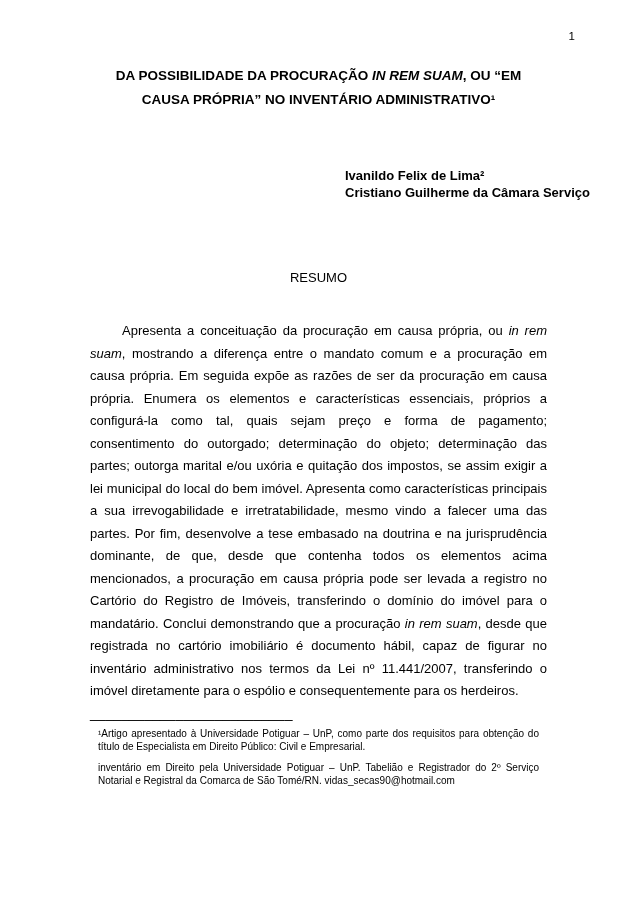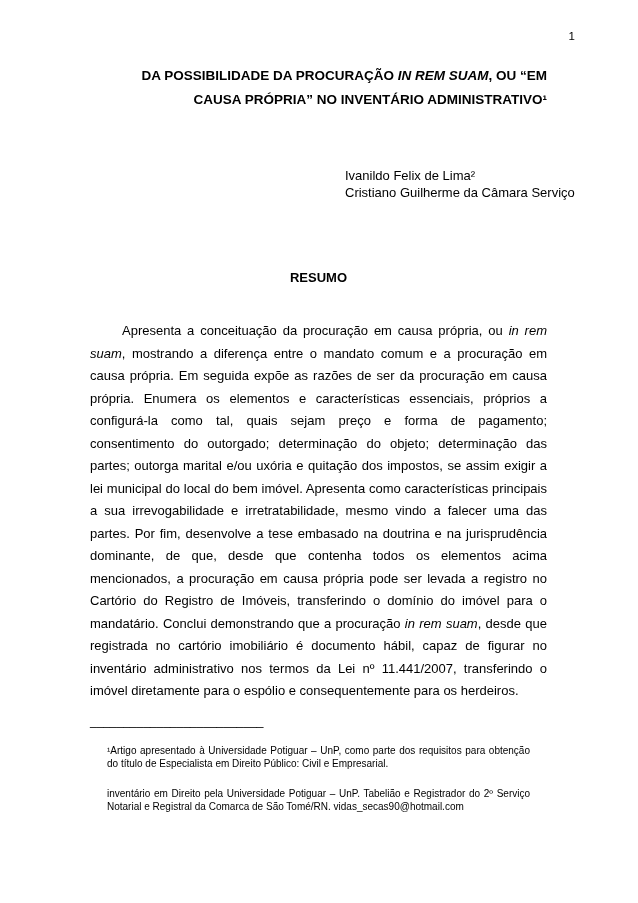--- a/index.html
+++ b/index.html
@@ -25,65 +25,65 @@
   .page-number {
     position: absolute;
     top: 30px;
     right: 63px;
     font-size: 11.5px;
   }
   .title {
     margin: 34px 0 0 0;
     font-size: 13.5px;
     font-weight: bold;
-    text-align: right;
+    text-align: center;
     line-height: 24px;
   }
   .it { font-style: italic; }
   .authors {
     margin: 56px 0 0 255px;
-    font-weight: normal;
+    font-weight: bold;
     font-size: 13px;
     line-height: 16.5px;
     white-space: nowrap;
   }
   .heading {
     margin: 69px 0 0 0;
     text-align: center;
-    font-weight: bold;
+    font-weight: normal;
     font-size: 13px;
     line-height: 16px;
   }
   .abstract {
     margin: 34px 0 0 0;
     font-size: 13px;
     line-height: 22.5px;
     text-align: justify;
     text-indent: 32px;
   }
   .keywords {
     margin: 18px 0 0 0;
     font-size: 13px;
     line-height: 22.5px;
     text-align: justify;
   }
   .keywords strong { font-weight: bold; }
   .fnsep {
-    margin-top: 12px;
-    font-size: 12px;
+    margin-top: 4px;
+    font-size: 14px;
     line-height: 12px;
     letter-spacing: 0;
   }
   .footnotes {
     margin-top: 8px;
     font-size: 10px;
     line-height: 13px;
     text-align: justify;
   }
-  .footnotes p { margin: 17px; }
+  .footnotes p { margin: 8px; }
 </style>
 </head>
 <body>
 
 <div class="page">
 
   <div class="page-number">1</div>
 
   <h1 class="title"><span>DA POSSIBILIDADE DA PROCURAÇÃO </span><span class="it">IN REM SUAM</span><span>, OU “EM CAUSA PRÓPRIA” NO INVENTÁRIO ADMINISTRATIVO¹</span></h1>
 

